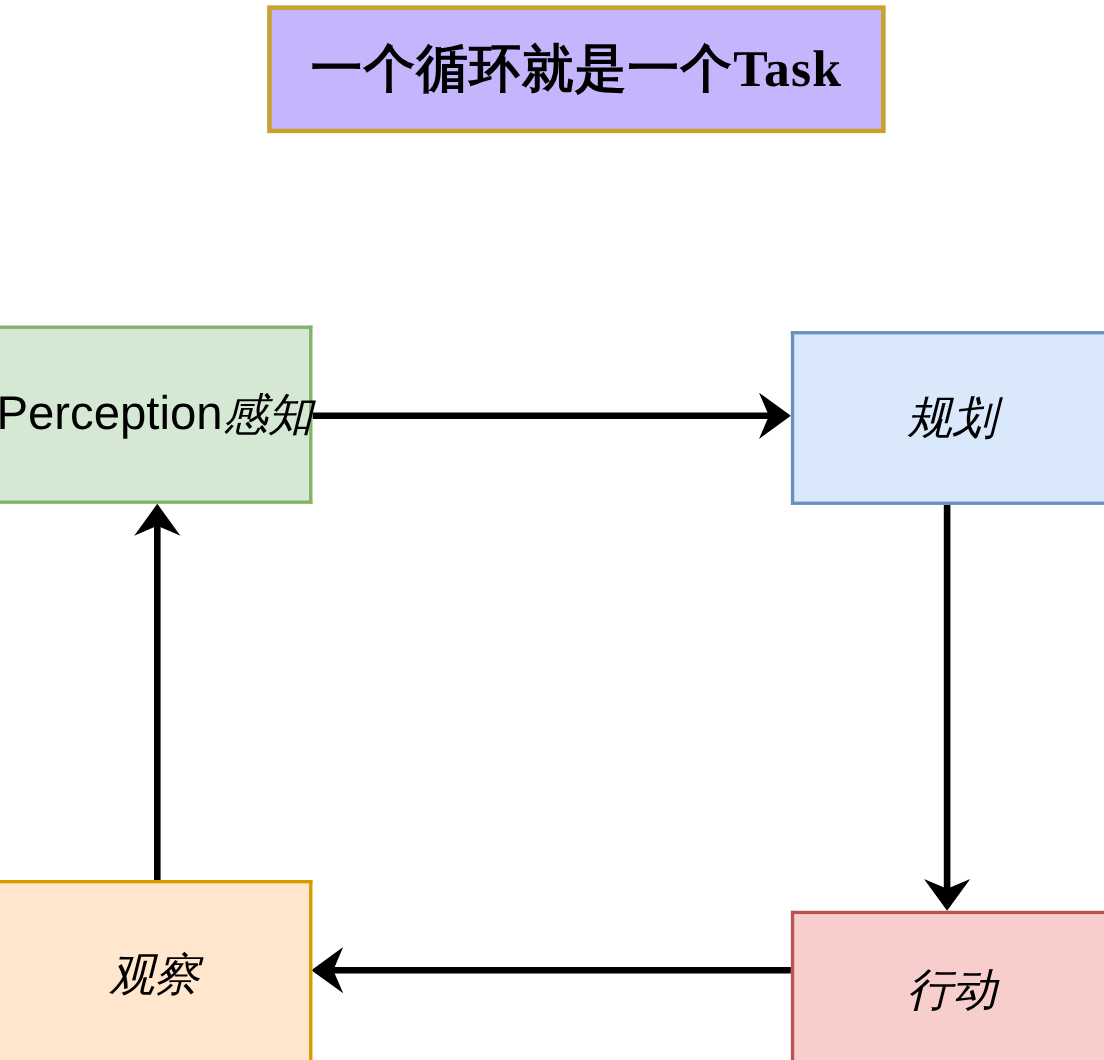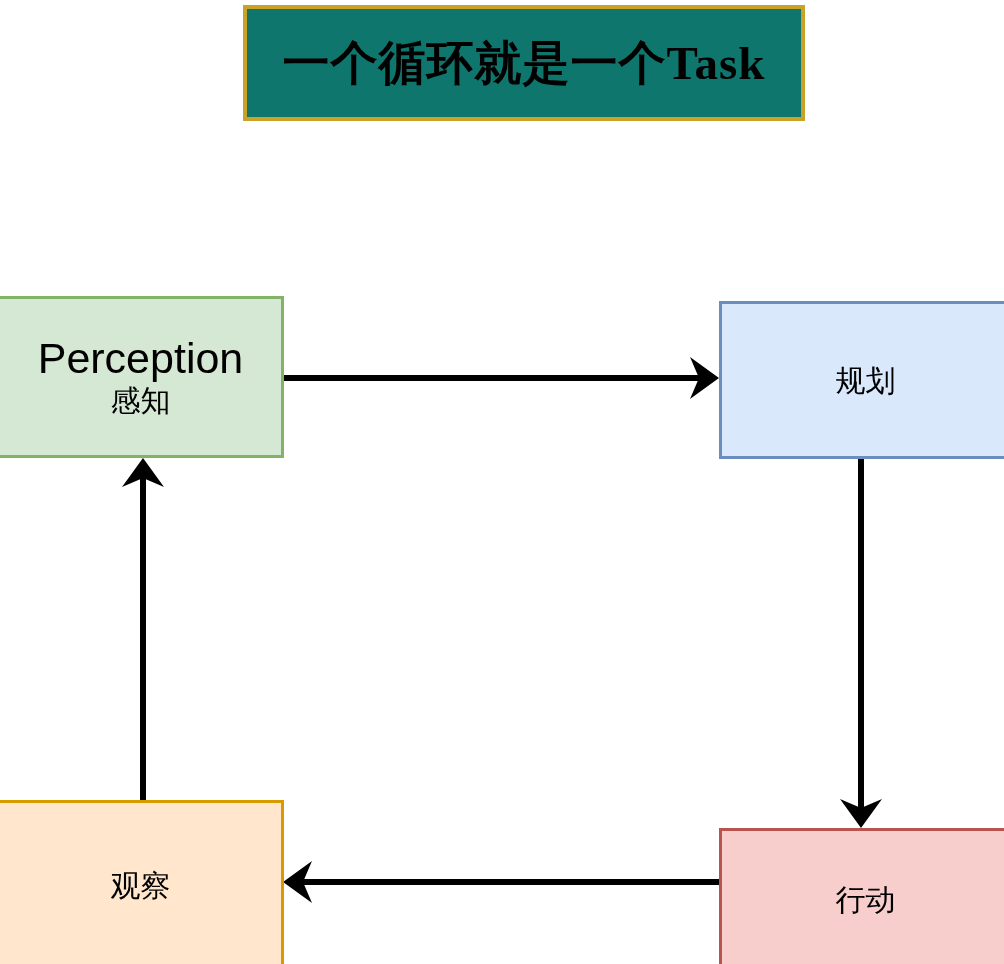--- a/index.html
+++ b/index.html
@@ -27,59 +27,60 @@
 
   
   .title-box {
     position: absolute;
     left: 243px;
     top: 5px;
     width: 562px;
     height: 116px;
     box-sizing: border-box;
     border: 4px solid #c9a227;
-    background: #0f766e;
+    background: #c4b5fd;
     display: flex;
     align-items: center;
     justify-content: center;
   }
   .title-text {
     font-family: "Liberation Serif", "DejaVu Serif", serif;
     font-weight: bold;
     font-size: 47px;
     color: #000000;
     letter-spacing: 1px;
     white-space: nowrap;
     line-height: 1;
   }
 
   
   .node {
     position: absolute;
     box-sizing: border-box;
     display: flex;
-    flex-direction: column;
+    flex-direction: row;
     align-items: center;
     justify-content: center;
     text-align: center;
   }
   .node .line-en {
     font-family: "Liberation Sans", sans-serif;
     font-size: 43px;
     color: #000000;
     line-height: 1.1;
     white-space: nowrap;
   }
   .node .line-zh {
     font-family: "Liberation Sans", sans-serif;
-    font-size: 30px;
+    font-size: 41px;
     color: #000000;
     line-height: 1.15;
     white-space: nowrap;
     margin-top: 2px;
+    font-style: italic;
   }
 
   #node-perception {
     left: 0px;
     top: 296px;
     width: 284px;
     height: 162px;
     background: #d5e8d4;
     border: 3px solid #82b366;
     border-left: none;

